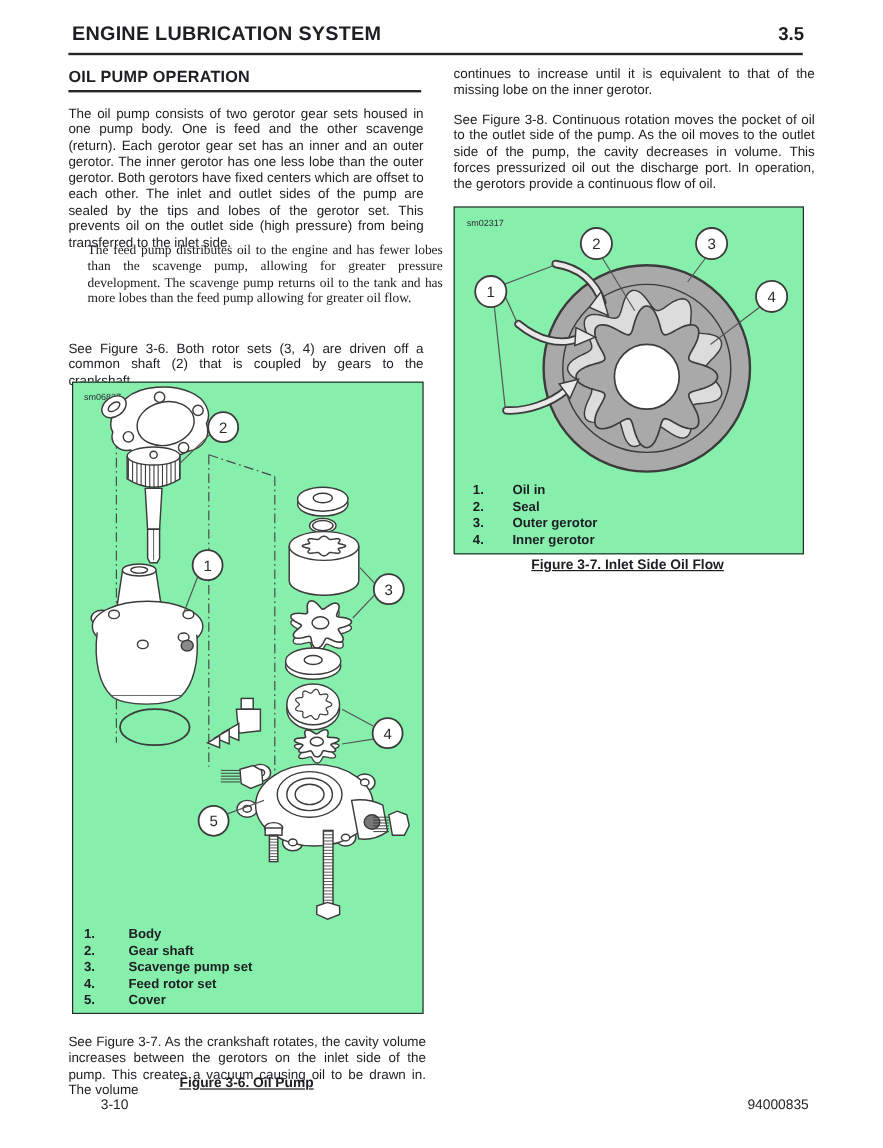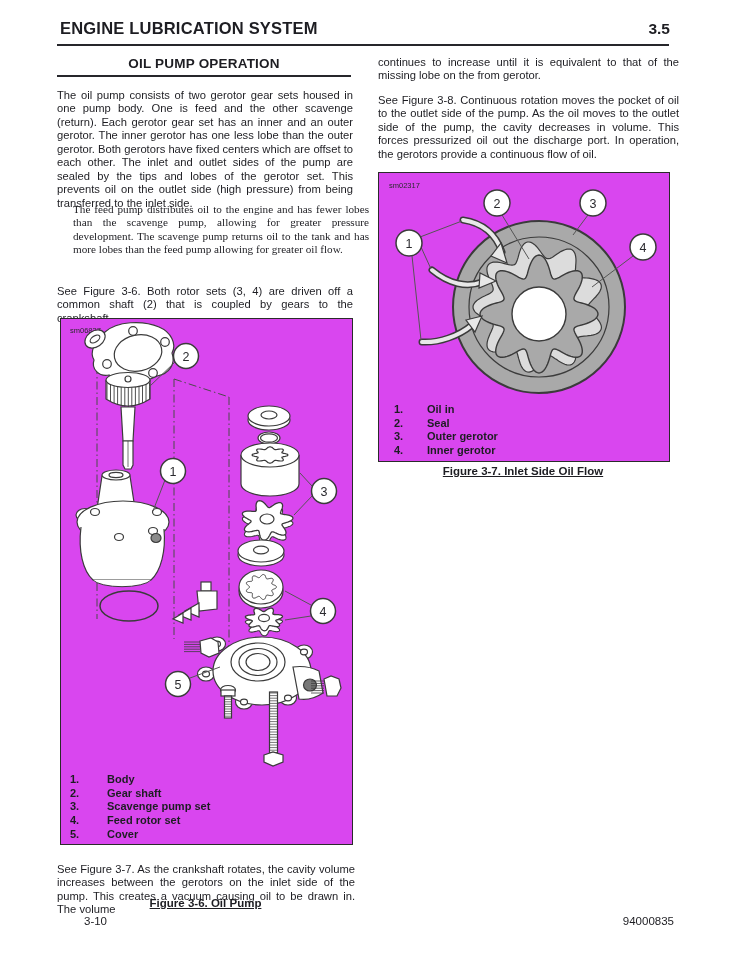--- a/index.html
+++ b/index.html
@@ -3,29 +3,29 @@
 <meta charset="utf-8">
 <style>
   html,body{margin:0;padding:0;}
   body{width:736px;height:957px;position:relative;background:#ffffff;
        font-family:"Liberation Sans",sans-serif;color:#1d1d22;overflow:hidden;}
   .abs{position:absolute;}
   .page-title{left:60px;top:19px;font-size:16.5px;font-weight:bold;letter-spacing:.2px;text-align:center;}
   .section-num{right:66px;top:20px;font-size:15.5px;font-weight:bold;text-align:right;}
   .head-rule{left:57px;top:44px;width:612px;height:2.2px;background:#26262b;}
   .col-heading{left:57px;top:56px;width:294px;font-size:13.5px;font-weight:bold;
-               letter-spacing:.2px;border-bottom:2px solid #26262b;padding-bottom:4px;text-align:center;}
+               letter-spacing:.2px;border-bottom:2px solid #26262b;padding-bottom:4px;}
   .para{font-size:11.2px;line-height:13.45px;text-align:justify;}
   .p-l1{left:57px;top:89px;width:296px;}
   .p-l2{left:73px;top:203px;width:296px;font-family:Liberation Serif, serif;}
   .p-l3{left:57px;top:285px;width:296px;}
   .p-l4{left:57px;top:863px;width:298px;}
   .p-r1{left:378px;top:56px;width:301px;}
   .p-r2{left:378px;top:94px;width:301px;}
-  .figbox{border:1.3px solid #2b2b2b;background:#d946ef;}
+  .figbox{border:1.3px solid #2b2b2b;background:#86efac;}
   .fig36{left:60px;top:318px;width:291px;height:525px;}
   .fig37{left:378px;top:172px;width:290px;height:288px;}
   .fig-caption{font-size:11.5px;font-weight:bold;text-align:center;text-decoration:underline;}
   .cap36{left:60px;top:849px;width:291px;margin-top:48px;}
   .cap37{left:378px;top:465px;width:290px;}
   .legend{position:absolute;left:0;}
   .legend36{top:454px;width:280px;}
   .legend37{top:230px;width:280px;}
   .lg-row{display:flex;font-size:11px;font-weight:bold;line-height:13.7px;}
   .lg-num36{width:37px;padding-left:9px;}
@@ -214,21 +214,21 @@
     <div class="lg-row">
         <span class="lg-num36">5.</span>
         <span>Cover</span>
       </div>
   </div>
 </div>
 <div class="abs fig-caption cap36">Figure 3-6. Oil Pump</div>
 
 <div class="abs para p-l4">See Figure 3-7. As the crankshaft rotates, the cavity volume increases between the gerotors on the inlet side of the pump. This creates a vacuum causing oil to be drawn in. The volume</div>
 
-<div class="abs para p-r1">continues to increase until it is equivalent to that of the missing lobe on the from gerotor.</div>
+<div class="abs para p-r1">continues to increase until it is equivalent to that of the missing lobe on the inner gerotor.</div>
 <div class="abs para p-r2">See Figure 3-8. Continuous rotation moves the pocket of oil to the outlet side of the pump. As the oil moves to the outlet side of the pump, the cavity decreases in volume. This forces pressurized oil out the discharge port. In operation, the gerotors provide a continuous flow of oil.</div>
 
 <div class="abs figbox fig37">
   <svg width="288" height="228" viewBox="0 0 288 228">
     <text x="10" y="15" class="code-txt">sm02317</text>
     <g stroke="#3b3b3b">
       <circle cx="160" cy="134" r="86" fill="#a9a9a9" stroke-width="2"></circle>
       <circle cx="160" cy="134" r="70" fill="none" stroke-width="1.2"></circle>
       <path id="f7-pocket" fill="#dcdcdc" stroke-width="1.2" d="M209.0 134.0L209.2 135.2L209.8 136.5L210.8 137.8L212.0 139.2L213.5 140.7L215.1 142.3L216.7 144.0L218.3 145.8L219.7 147.6L220.9 149.5L221.8 151.4L222.3 153.2L222.4 155.0L222.0 156.6L221.2 158.0L220.0 159.3L218.4 160.4L216.5 161.2L214.4 161.9L212.1 162.4L209.7 162.7L207.4 163.0L205.1 163.2L203.1 163.4L201.3 163.7L199.7 164.1L198.5 164.7L197.5 165.5L196.9 166.6L196.6 167.9L196.4 169.5L196.5 171.4L196.6 173.5L196.8 175.7L197.0 178.1L197.1 180.5L197.0 182.8L196.7 185.0L196.2 187.0L195.4 188.8L194.3 190.1L193.0 191.2L191.5 191.8L189.7 192.0L187.8 191.8L185.8 191.2L183.7 190.3L181.7 189.2L179.6 188.0L177.7 186.6L175.8 185.4L174.1 184.2L172.5 183.2L171.1 182.6L169.7 182.2L168.5 182.3L167.3 182.7L166.2 183.5L165.1 184.6L163.9 186.1L162.7 187.8L161.4 189.7L160.0 191.6L158.5 193.4L156.9 195.2L155.3 196.7L153.6 197.9L151.9 198.7L150.2 199.1L148.5 199.0L147.0 198.5L145.5 197.5L144.2 196.1L143.0 194.4L142.0 192.4L141.1 190.2L140.4 188.0L139.7 185.7L139.1 183.5L138.6 181.5L138.0 179.8L137.3 178.3L136.5 177.2L135.5 176.4L134.3 176.0L132.9 175.9L131.3 176.1L129.5 176.4L127.5 176.9L125.3 177.5L123.0 178.1L120.7 178.6L118.3 178.9L116.1 179.0L114.0 178.8L112.2 178.3L110.7 177.5L109.4 176.4L108.6 175.0L108.1 173.3L108.0 171.4L108.2 169.3L108.7 167.2L109.4 164.9L110.3 162.7L111.2 160.6L112.2 158.5L113.0 156.6L113.7 154.9L114.1 153.3L114.2 152.0L114.0 150.8L113.3 149.7L112.3 148.7L111.0 147.8L109.4 146.9L107.5 146.0L105.4 145.0L103.3 144.0L101.2 142.9L99.2 141.6L97.5 140.3L96.0 138.8L94.9 137.2L94.2 135.6L94.0 134.0L94.2 132.4L95.0 130.8L96.1 129.2L97.6 127.8L99.4 126.4L101.3 125.2L103.4 124.0L105.6 123.0L107.6 122.0L109.5 121.1L111.1 120.2L112.4 119.3L113.4 118.3L114.0 117.2L114.2 116.0L114.0 114.6L113.6 113.1L112.9 111.3L112.1 109.4L111.1 107.4L110.1 105.2L109.3 103.0L108.5 100.8L108.1 98.6L107.9 96.5L108.0 94.6L108.6 93.0L109.4 91.6L110.7 90.5L112.3 89.7L114.1 89.2L116.2 89.1L118.4 89.2L120.7 89.5L123.1 90.0L125.4 90.6L127.5 91.2L129.6 91.7L131.4 92.0L133.0 92.2L134.3 92.0L135.5 91.6L136.5 90.8L137.2 89.6L137.9 88.1L138.5 86.4L139.1 84.4L139.7 82.2L140.3 79.9L141.1 77.6L141.9 75.5L143.0 73.5L144.2 71.8L145.5 70.4L147.0 69.5L148.5 69.0L150.2 69.0L151.9 69.4L153.6 70.2L155.3 71.4L157.0 73.0L158.5 74.7L160.0 76.6L161.4 78.5L162.7 80.3L163.9 82.0L165.1 83.4L166.2 84.6L167.3 85.4L168.5 85.7L169.8 85.7L171.1 85.4L172.6 84.7L174.2 83.7L175.9 82.5L177.7 81.2L179.7 79.9L181.7 78.6L183.8 77.6L185.9 76.7L187.9 76.2L189.7 76.0L191.5 76.2L193.0 76.8L194.3 77.9L195.3 79.3L196.1 81.0L196.6 83.1L196.9 85.3L197.0 87.6L196.9 90.0L196.7 92.4L196.6 94.6L196.4 96.7L196.4 98.5L196.5 100.1L196.9 101.4L197.5 102.5L198.5 103.3L199.8 103.9L201.3 104.3L203.2 104.6L205.3 104.8L207.5 105.0L209.9 105.2L212.2 105.6L214.5 106.1L216.6 106.7L218.5 107.6L220.1 108.7L221.3 110.0L222.0 111.4L222.3 113.1L222.2 114.8L221.7 116.6L220.8 118.5L219.6 120.4L218.1 122.2L216.6 124.0L214.9 125.7L213.3 127.3L211.9 128.8L210.7 130.2L209.7 131.5L209.2 132.8L209.0 134.0Z"></path>
       <path id="f7-rotor" fill="#a9a9a9" stroke-width="1.4" d="M219.0 141.0L218.7 142.6L217.9 144.2L216.5 145.8L214.7 147.2L212.5 148.4L210.1 149.5L207.6 150.5L205.0 151.3L202.6 152.0L200.3 152.6L198.4 153.2L196.8 153.9L195.7 154.6L195.1 155.5L194.9 156.6L195.2 157.9L195.8 159.5L196.7 161.3L197.8 163.3L199.1 165.6L200.3 167.9L201.5 170.4L202.4 172.9L203.0 175.3L203.3 177.6L203.2 179.6L202.7 181.4L201.7 182.7L200.4 183.7L198.6 184.2L196.6 184.3L194.3 184.0L191.9 183.4L189.4 182.5L186.9 181.3L184.6 180.1L182.3 178.8L180.3 177.7L178.5 176.8L176.9 176.2L175.6 175.9L174.5 176.1L173.6 176.7L172.9 177.8L172.2 179.4L171.6 181.3L171.0 183.6L170.3 186.0L169.5 188.6L168.5 191.1L167.4 193.5L166.2 195.7L164.8 197.5L163.2 198.9L161.6 199.7L160.0 200.0L158.4 199.7L156.8 198.9L155.2 197.5L153.8 195.7L152.6 193.5L151.5 191.1L150.5 188.6L149.7 186.0L149.0 183.6L148.4 181.3L147.8 179.4L147.1 177.8L146.4 176.7L145.5 176.1L144.4 175.9L143.1 176.2L141.5 176.8L139.7 177.7L137.7 178.8L135.4 180.1L133.1 181.3L130.6 182.5L128.1 183.4L125.7 184.0L123.4 184.3L121.4 184.2L119.6 183.7L118.3 182.7L117.3 181.4L116.8 179.6L116.7 177.6L117.0 175.3L117.6 172.9L118.5 170.4L119.7 167.9L120.9 165.6L122.2 163.3L123.3 161.3L124.2 159.5L124.8 157.9L125.1 156.6L124.9 155.5L124.3 154.6L123.2 153.9L121.6 153.2L119.7 152.6L117.4 152.0L115.0 151.3L112.4 150.5L109.9 149.5L107.5 148.4L105.3 147.2L103.5 145.8L102.1 144.2L101.3 142.6L101.0 141.0L101.3 139.4L102.1 137.8L103.5 136.2L105.3 134.8L107.5 133.6L109.9 132.5L112.4 131.5L115.0 130.7L117.4 130.0L119.7 129.4L121.6 128.8L123.2 128.1L124.3 127.4L124.9 126.5L125.1 125.4L124.8 124.1L124.2 122.5L123.3 120.7L122.2 118.7L120.9 116.4L119.7 114.1L118.5 111.6L117.6 109.1L117.0 106.7L116.7 104.4L116.8 102.4L117.3 100.6L118.3 99.3L119.6 98.3L121.4 97.8L123.4 97.7L125.7 98.0L128.1 98.6L130.6 99.5L133.1 100.7L135.4 101.9L137.7 103.2L139.7 104.3L141.5 105.2L143.1 105.8L144.4 106.1L145.5 105.9L146.4 105.3L147.1 104.2L147.8 102.6L148.4 100.7L149.0 98.4L149.7 96.0L150.5 93.4L151.5 90.9L152.6 88.5L153.8 86.3L155.2 84.5L156.8 83.1L158.4 82.3L160.0 82.0L161.6 82.3L163.2 83.1L164.8 84.5L166.2 86.3L167.4 88.5L168.5 90.9L169.5 93.4L170.3 96.0L171.0 98.4L171.6 100.7L172.2 102.6L172.9 104.2L173.6 105.3L174.5 105.9L175.6 106.1L176.9 105.8L178.5 105.2L180.3 104.3L182.3 103.2L184.6 101.9L186.9 100.7L189.4 99.5L191.9 98.6L194.3 98.0L196.6 97.7L198.6 97.8L200.4 98.3L201.7 99.3L202.7 100.6L203.2 102.4L203.3 104.4L203.0 106.7L202.4 109.1L201.5 111.6L200.3 114.1L199.1 116.4L197.8 118.7L196.7 120.7L195.8 122.5L195.2 124.1L194.9 125.4L195.1 126.5L195.7 127.4L196.8 128.1L198.4 128.8L200.3 129.4L202.6 130.0L205.0 130.7L207.6 131.5L210.1 132.5L212.5 133.6L214.7 134.8L216.5 136.2L217.9 137.8L218.7 139.4L219.0 141.0Z"></path>

